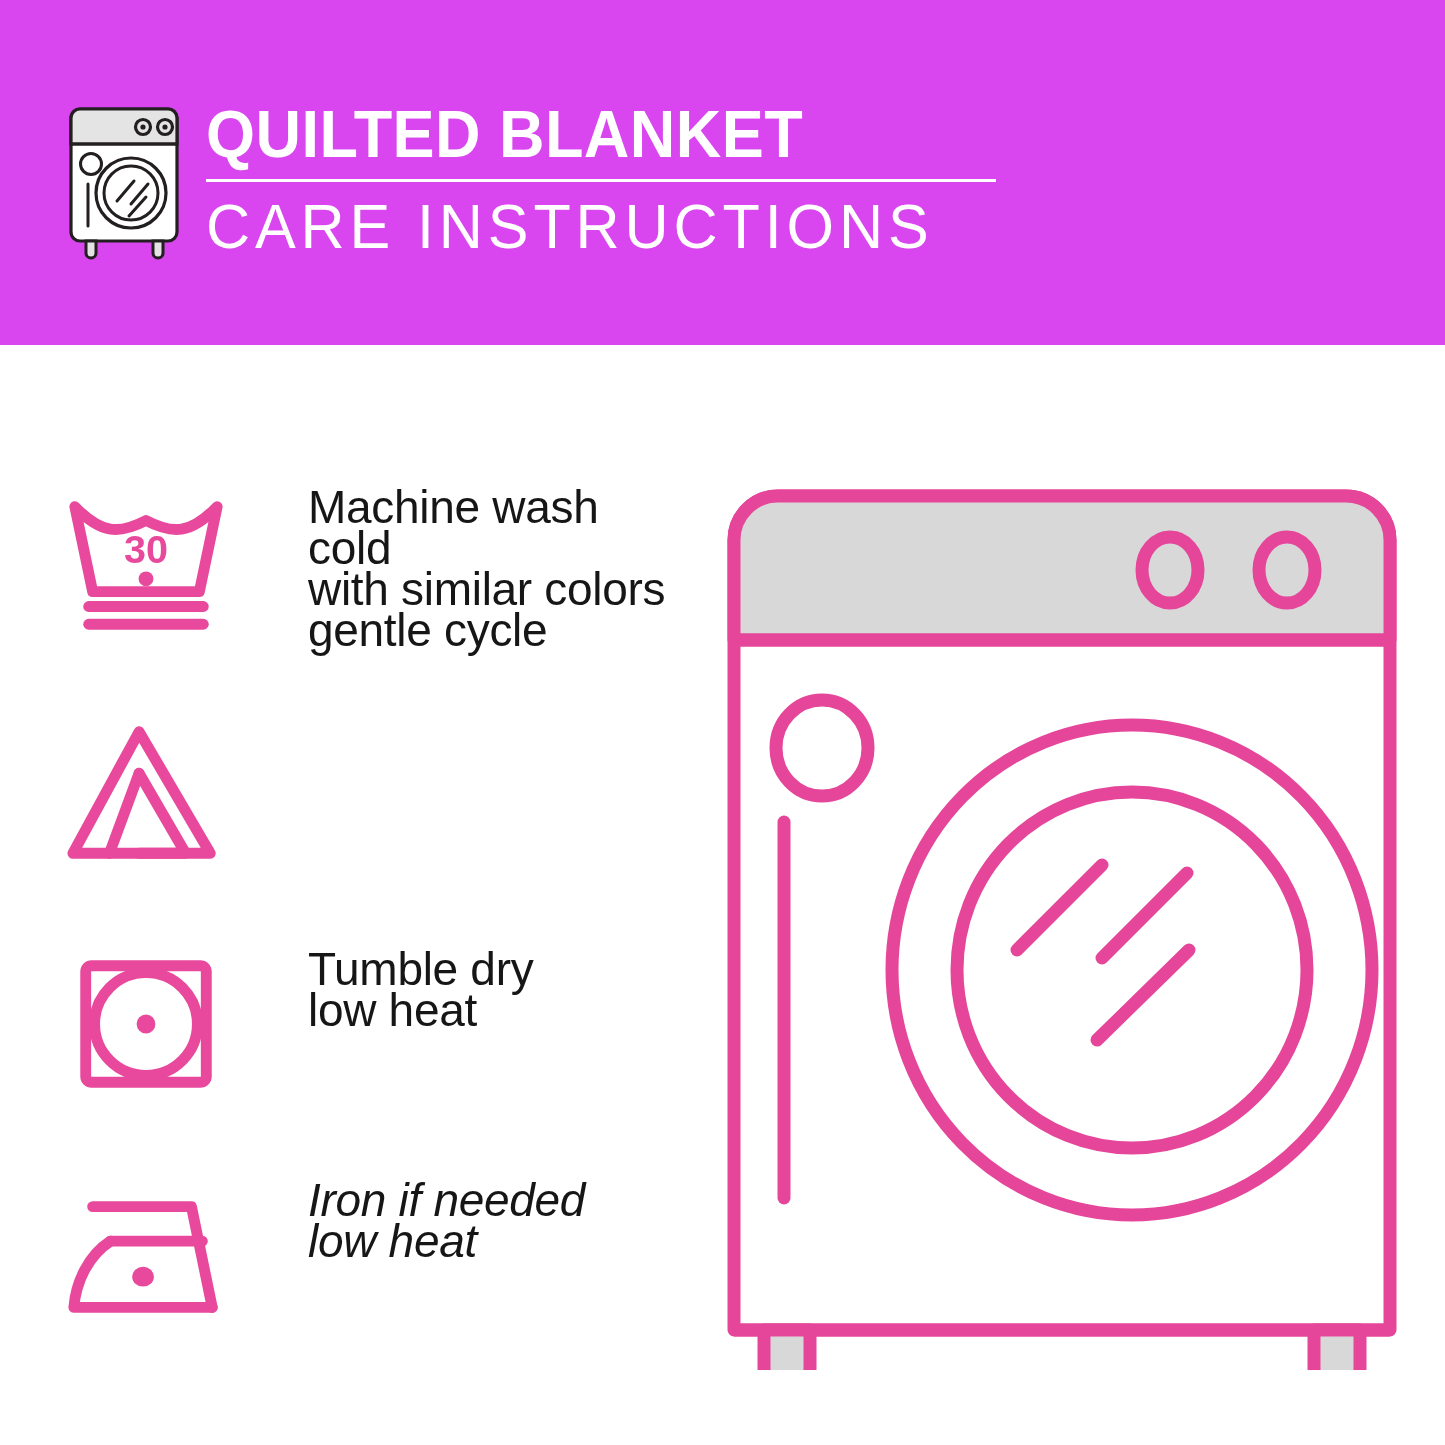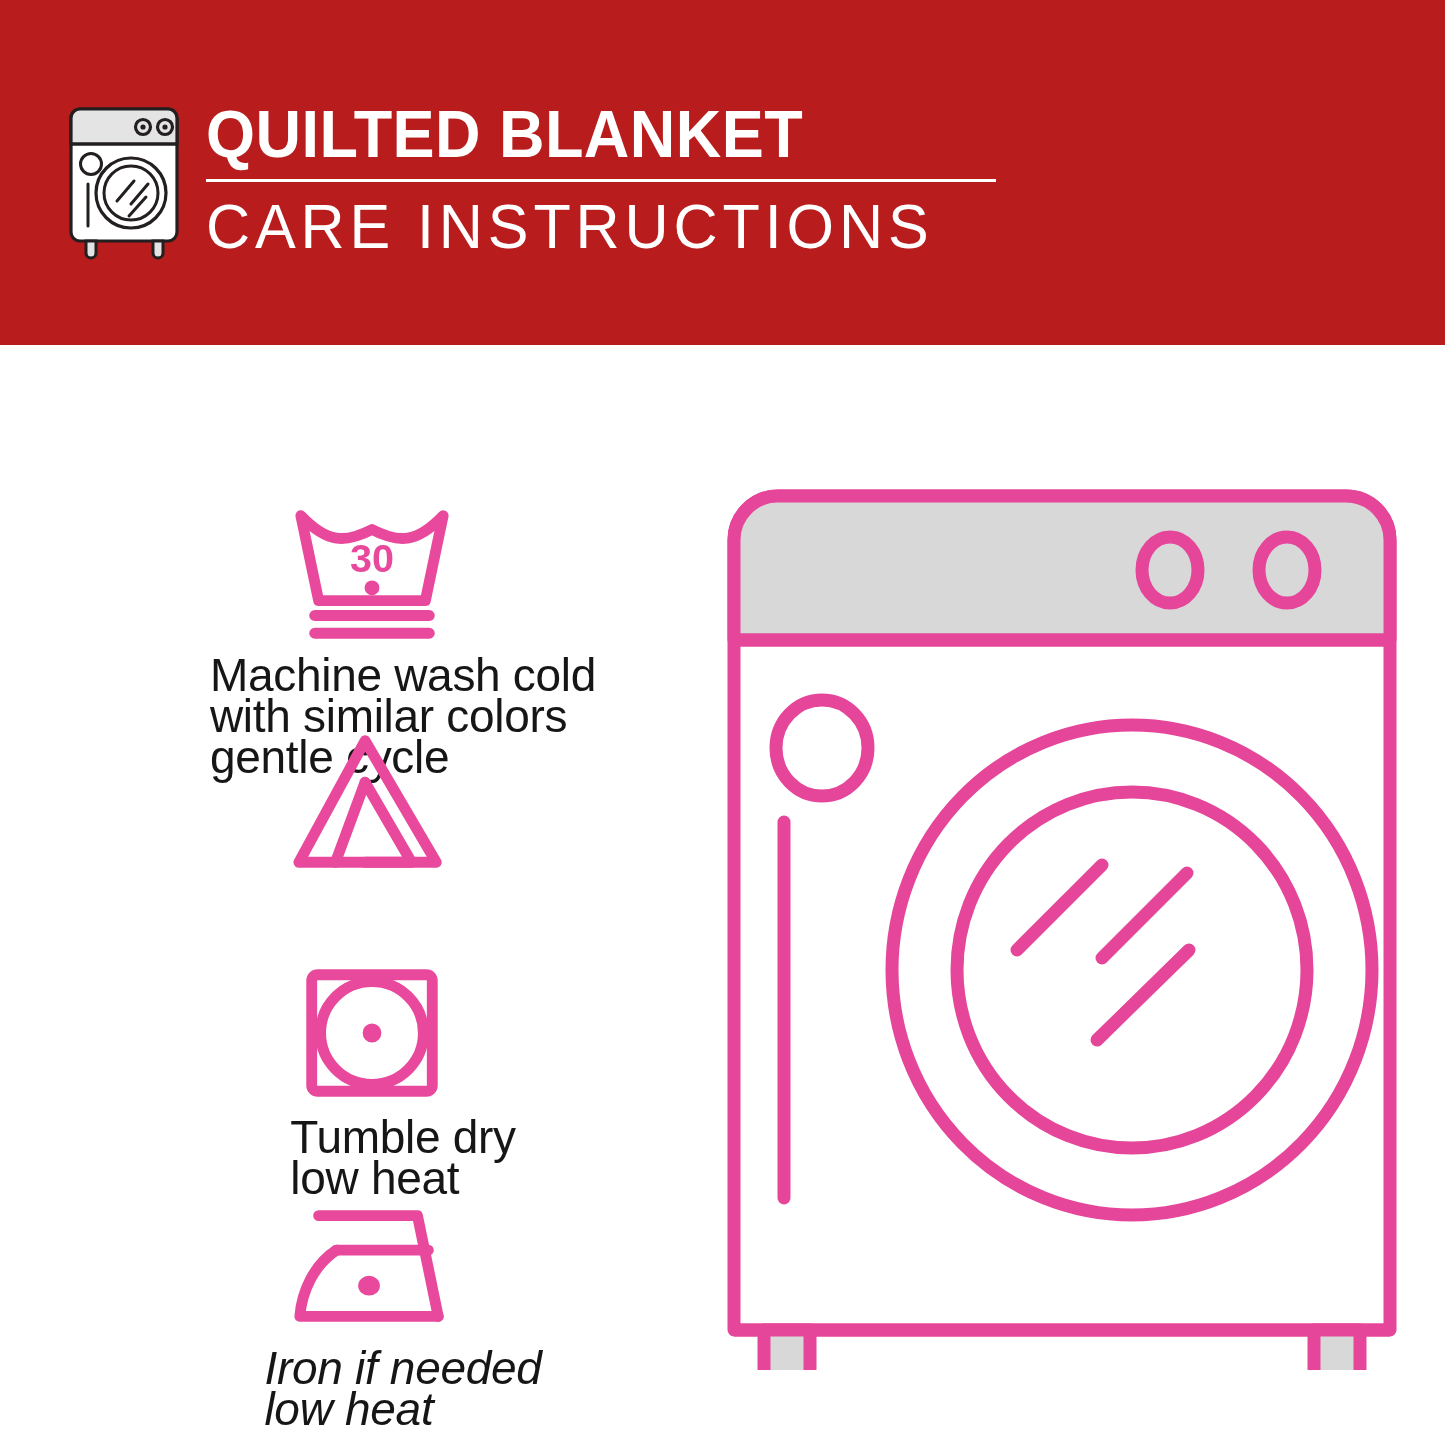--- a/index.html
+++ b/index.html
@@ -19,21 +19,21 @@
     overflow: hidden;
   }
 
   
   .header-band {
     position: absolute;
     left: 0;
     top: 0;
     width: 1445px;
     height: 345px;
-    background: #b91c1c;
+    background: #d946ef;
   }
   .header-inner {
     position: absolute;
     left: 60px;
     top: 95px;
     width: 940px;
     height: 175px;
     display: flex;
     flex-direction: row;
     align-items: flex-start;
@@ -82,24 +82,24 @@
   
   .care-list {
     position: absolute;
     left: 62px;
     top: 487px;
     width: 620px;
   }
   .care-row {
     position: relative;
     display: flex;
-    flex-direction: column;
-    align-items: center;
+    flex-direction: row;
     height: 175px;
     margin-bottom: 56px;
+    gap: 16px;
   }
   .care-row:last-child { margin-bottom: 0; font-style: italic; }
   .care-icon {
     flex: 0 0 168px;
     width: 168px;
     height: 150px;
     display: flex;
     align-items: center;
     justify-content: center;
   }

